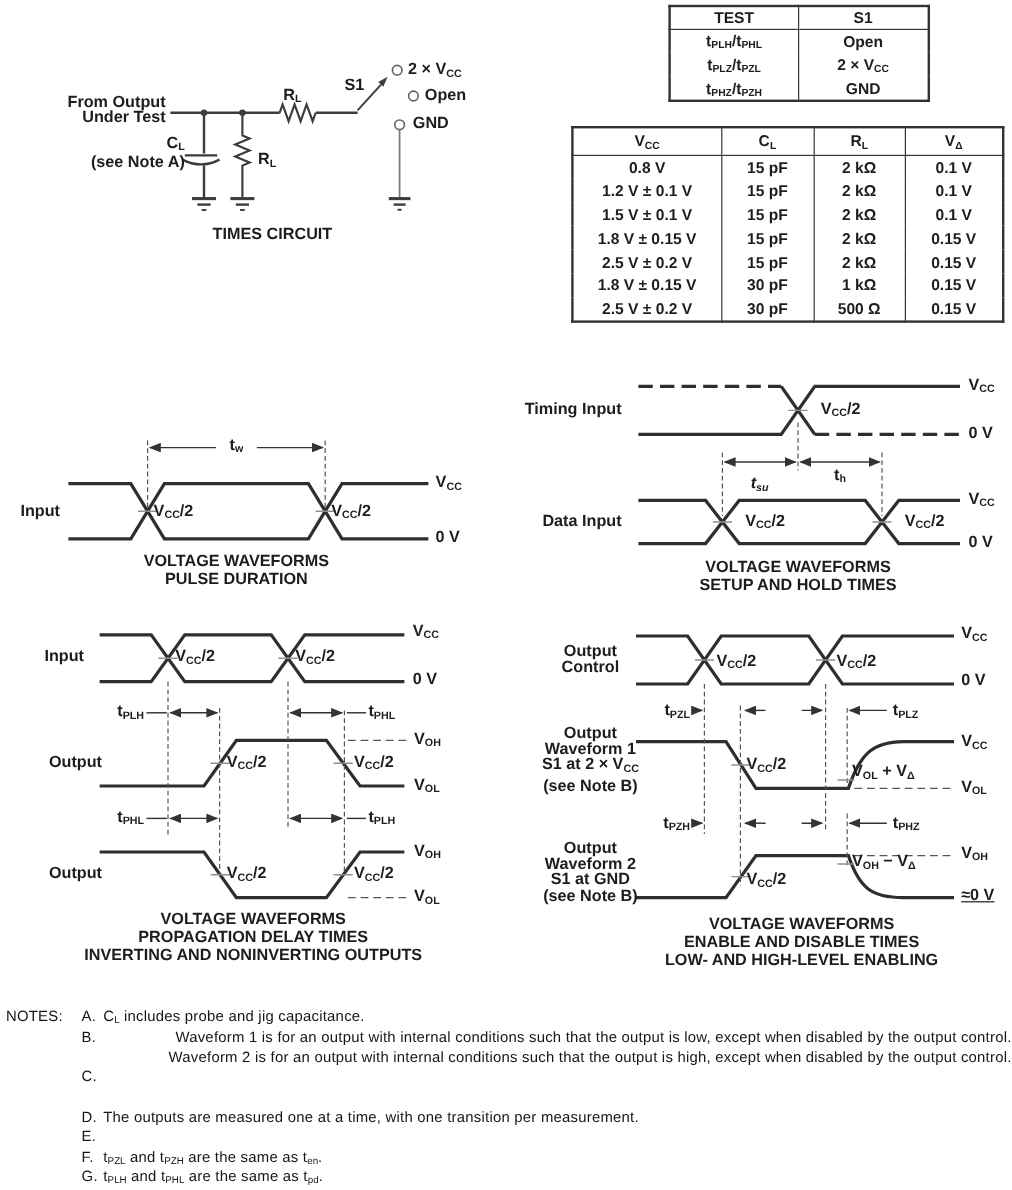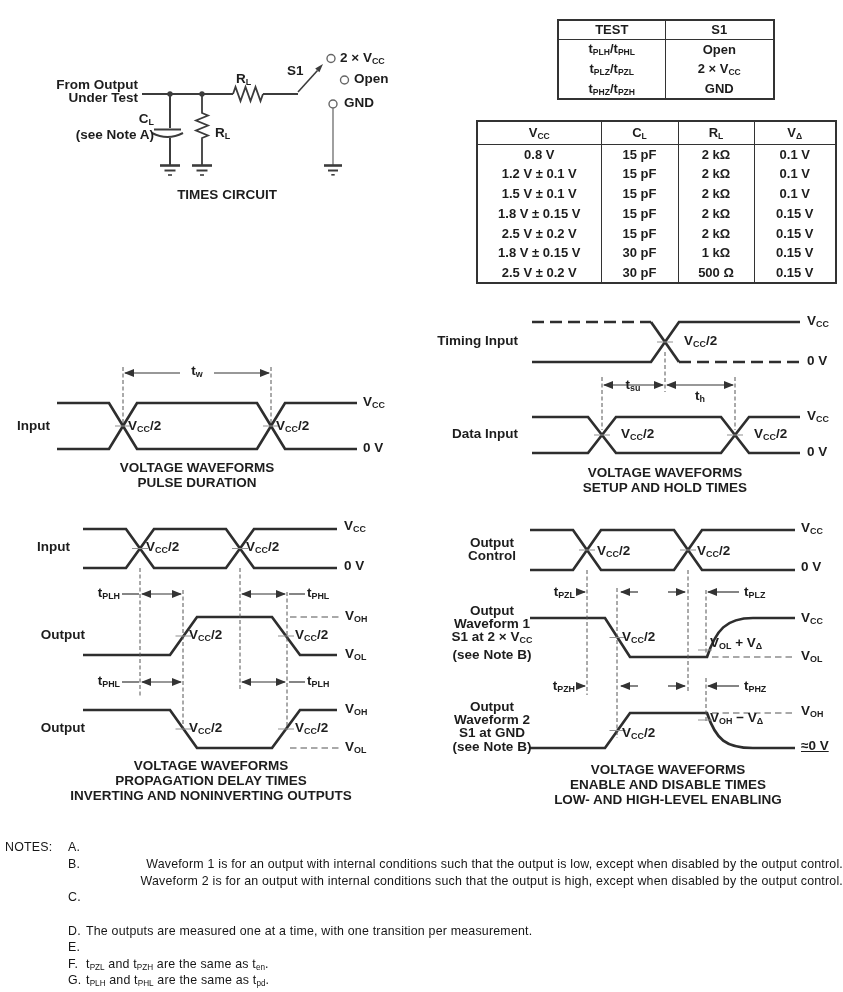--- a/index.html
+++ b/index.html
@@ -14,21 +14,21 @@
   .tick{stroke:#909090;stroke-width:1.2;}
   .lbl{position:absolute;font-size:13.5px;font-weight:bold;line-height:14px;
        white-space:pre-line;color:#1d1d1d;}
   .sm{line-height:12.6px;}
   .ra{text-align:right;}
   .ctr{text-align:center;}
   .cap{line-height:15px;}
   sub{font-size:66%;vertical-align:-0.22em;letter-spacing:0;}
   .dtable{position:absolute;border-collapse:collapse;table-layout:fixed;
           font-size:13px;font-weight:bold;text-align:center;color:#1d1d1d;
-          border:2px solid #333;margin-top:15px;}
+          border:2px solid #333;}
   .dtable th,.dtable td{padding:0;vertical-align:middle;}
   .dtable thead th{border-bottom:1.6px solid #333;}
   .dtable th + th,.dtable td + td{border-left:1.6px solid #333;}
   .note{position:absolute;font-size:12.4px;line-height:16.8px;letter-spacing:0.2px;
         color:#161616;white-space:pre-line;}
 </style>
 </head>
 <body>
 
 <div id="page">
@@ -236,21 +236,21 @@
   <div class="lbl" style="left:363px;top:395px;">V<sub>CC</sub></div>
   <div class="lbl" style="left:363px;top:441px;">0 V</div>
   <div class="lbl ctr cap" style="left:77px;top:460px;width:240px;">VOLTAGE WAVEFORMS
 PULSE DURATION</div>
 
   <div class="lbl ra" style="left:408px;top:334px;width:110px;">Timing Input</div>
   <div class="lbl ra" style="left:408px;top:427px;width:110px;">Data Input</div>
   <div class="lbl" style="left:684px;top:334px;">V<sub>CC</sub>/2</div>
   <div class="lbl" style="left:621px;top:427px;">V<sub>CC</sub>/2</div>
   <div class="lbl" style="left:754px;top:427px;">V<sub>CC</sub>/2</div>
-  <div class="lbl ctr" style="left:603px;top:378px;width:60px;">t<sub>su</sub></div>
+  <div class="lbl ctr" style="left:603px;top:396px;width:60px;font-style:italic;">t<sub>su</sub></div>
   <div class="lbl ctr" style="left:670px;top:389px;width:60px;">t<sub>h</sub></div>
   <div class="lbl" style="left:807px;top:314px;">V<sub>CC</sub></div>
   <div class="lbl" style="left:807px;top:354px;">0 V</div>
   <div class="lbl" style="left:807px;top:409px;">V<sub>CC</sub></div>
   <div class="lbl" style="left:807px;top:445px;">0 V</div>
   <div class="lbl ctr cap" style="left:525px;top:465px;width:280px;">VOLTAGE WAVEFORMS
 SETUP AND HOLD TIMES</div>
 
   <div class="lbl ra" style="left:10px;top:540px;width:60px;">Input</div>
   <div class="lbl ra" style="left:15px;top:628px;width:70px;">Output</div>
@@ -300,20 +300,21 @@
   <div class="lbl" style="left:801px;top:649px;">V<sub>OL</sub></div>
   <div class="lbl" style="left:710px;top:711px;">V<sub>OH</sub> − V<sub>Δ</sub></div>
   <div class="lbl" style="left:801px;top:704px;">V<sub>OH</sub></div>
   <div class="lbl" style="left:801px;top:739px;text-decoration:underline;">≈0 V</div>
   <div class="lbl ctr cap" style="left:528px;top:762px;width:280px;">VOLTAGE WAVEFORMS
 ENABLE AND DISABLE TIMES
 LOW- AND HIGH-LEVEL ENABLING</div>
 
   <div class="note" style="left:5px;top:839px;">NOTES:</div>
   <div class="note" style="left:68px;top:839px;">A.</div>
+  <div class="note" style="left:86px;top:839px;width:755px;">C<sub>L</sub> includes probe and jig capacitance.</div>
   <div class="note" style="left:68px;top:856px;">B.</div>
   <div class="note" style="left:86px;top:856px;width:757px;text-align:right;">Waveform 1 is for an output with internal conditions such that the output is low, except when disabled by the output control.
 Waveform 2 is for an output with internal conditions such that the output is high, except when disabled by the output control.</div>
   <div class="note" style="left:68px;top:889px;">C.</div>
   <div class="note" style="left:68px;top:923px;">D.</div>
   <div class="note" style="left:86px;top:923px;width:755px;">The outputs are measured one at a time, with one transition per measurement.</div>
   <div class="note" style="left:68px;top:939px;">E.</div>
   <div class="note" style="left:68px;top:956px;">F.</div>
   <div class="note" style="left:86px;top:956px;width:755px;">t<sub>PZL</sub> and t<sub>PZH</sub> are the same as t<sub>en</sub>.</div>
   <div class="note" style="left:68px;top:972px;">G.</div>

